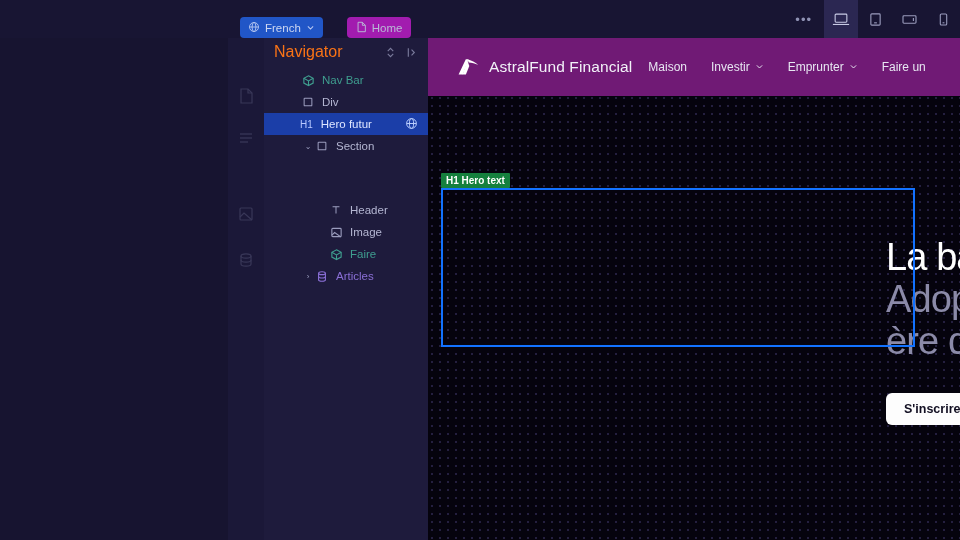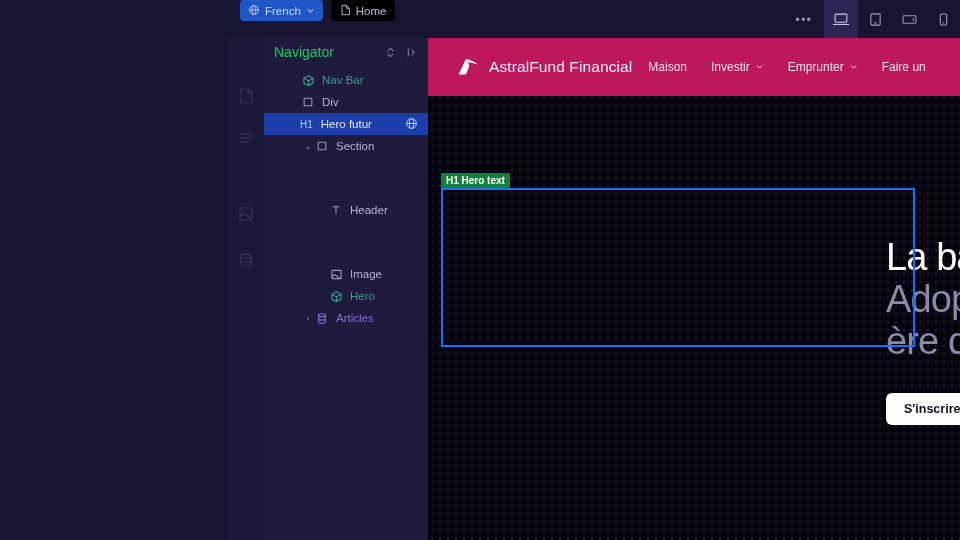--- a/index.html
+++ b/index.html
@@ -10,30 +10,30 @@
     -webkit-font-smoothing: antialiased;
   }
   #app { position: relative; width: 960px; height: 540px; }
 
   
   .topbar {
     position: absolute; left: 0; top: 0; width: 960px; height: 38px;
     background: #181533; display: flex; align-items: center;
   }
   .topbar-left { position: absolute; left: 240px; top: 0; height: 38px;
-                 display: flex; align-items: flex-start; gap: 8px; }
+                 display: flex; align-items: flex-end; gap: 24px; }
   .lang-pill {
     display: flex; align-items: center; gap: 5px;
     background: #2156c7; color: #cdd7f2;
     height: 21px; padding: 0 8px; border-radius: 4px;
     font-size: 11.5px; cursor: pointer;
   }
   .home-tab {
     display: flex; align-items: center; gap: 5px;
-    background: #000000; color: #b9bcd6;
+    background: #a21caf; color: #b9bcd6;
     height: 21px; padding: 0 9px; border-radius: 4px;
     font-size: 11.5px; cursor: pointer;
   }
   .topbar-right {
     position: absolute; right: 0; top: 0; height: 38px;
     display: flex; align-items: center;
   }
   .dots { color: #8f92b4; font-size: 13px; letter-spacing: 1px;
           padding: 0 12px; height: 38px; display: flex; align-items: center; cursor: pointer; }
   .dev {
@@ -55,21 +55,21 @@
 
   
   .nav-panel {
     position: absolute; left: 264px; top: 38px; width: 164px; height: 502px;
     background: #1e1b3c;
   }
   .nav-head {
     height: 28px; display: flex; align-items: center;
     padding: 0 8px 0 10px; gap: 6px;
   }
-  .nav-title { color: #22c55e; font-size: 14px; flex: 1; }
+  .nav-title { color: #f97316; font-size: 16px; flex: 1; }
   .nav-head-btn { width: 16px; height: 16px; display: flex; align-items: center;
                   justify-content: center; cursor: pointer; opacity: .75; }
   .tree { padding-top: 3px; }
   .row {
     display: flex; align-items: center; height: 22px;
     font-size: 11.5px; color: #b4b6d2; cursor: pointer; position: relative;
     white-space: nowrap;
   }
   .row.selected { background: #1b3ea8; color: #dfe6ff; }
   .row .caret { width: 12px; text-align: center; font-size: 8px;
@@ -90,21 +90,21 @@
   }
   .dotgrid {
     position: absolute; inset: 0;
     background-image: radial-gradient(#2a2448 0.9px, transparent 1px);
     background-size: 8px 8px;
     opacity: .85;
   }
   .site-nav {
     position: absolute; left: 0; top: 0; width: 100%; height: 58px;
     display: flex; align-items: center; padding-left: 26px; gap: 0;
-    background: #be185d;
+    background: #701a75;
   }
   .logo { width: 26px; height: 26px; flex: 0 0 26px; }
   .brand { color: #f2f2f8; font-size: 15.5px; margin-left: 9px; letter-spacing: .1px; }
   .site-links { display: flex; align-items: center; gap: 24px; margin-left: 16px; }
   .site-link { color: #e7e7f2; font-size: 12px; display: flex;
                align-items: center; gap: 5px; cursor: pointer; white-space: nowrap; }
 
   .sel-badge {
     position: absolute; left: 441px; top: 173px; height: 15px;
     background: #15803d; color: #fff; font-size: 10px; font-weight: bold;
@@ -293,39 +293,39 @@
         <div class="row" style="padding-left: 52px; margin-top: 42px;">
           <span class="caret"></span>
           <span class="tico">
             <svg width="12" height="12" viewBox="0 0 14 14" fill="none" stroke-width="1.2" stroke="#9a9cbd">
               <line x1="3" y1="3.2" x2="11" y2="3.2"></line>
               <line x1="7" y1="3.2" x2="7" y2="11.2"></line>
             </svg>
           </span>
           <span class="tlabel">Header</span>
         </div>
-        <div class="row" style="padding-left: 52px; margin-top: 42px;">
+        <div class="row" style="padding-left: 52px;">
           <span class="caret"></span>
           <span class="tico">
             <svg width="13" height="13" viewBox="0 0 14 14" fill="none" stroke-width="1.2" stroke="#9a9cbd">
               <rect x="2" y="2.5" width="10" height="9" rx="1"></rect>
               <path d="M2 9.8 5 7l7 5"></path>
             </svg>
           </span>
           <span class="tlabel">Image</span>
         </div>
         <div class="row" style="padding-left: 52px;">
           <span class="caret"></span>
           <span class="tico">
             <svg width="13" height="13" viewBox="0 0 14 14" fill="none" stroke-width="1.2" stroke="#3f9e8f">
               <path d="M7 2 12 4.7v5.1L7 12.5 2 9.8V4.7z"></path>
               <path d="M2 4.7 7 7.4l5-2.7M7 7.4v5.1"></path>
             </svg>
           </span>
-          <span class="tlabel teal">Hero</span>
+          <span class="tlabel teal">Faire</span>
         </div>
         <div class="row" style="padding-left: 38px;">
           <span class="caret">›</span>
           <span class="tico">
             <svg width="12" height="13" viewBox="0 0 13 14" fill="none" stroke-width="1.2" stroke="#8a6fd6">
               <ellipse cx="6.5" cy="3.4" rx="3.7" ry="1.6"></ellipse>
               <path d="M2.8 3.4v7.2c0 .9 1.7 1.6 3.7 1.6s3.7-.7 3.7-1.6V3.4"></path>
               <path d="M2.8 7c0 .9 1.7 1.6 3.7 1.6S10.2 7.9 10.2 7"></path>
             </svg>
           </span>

